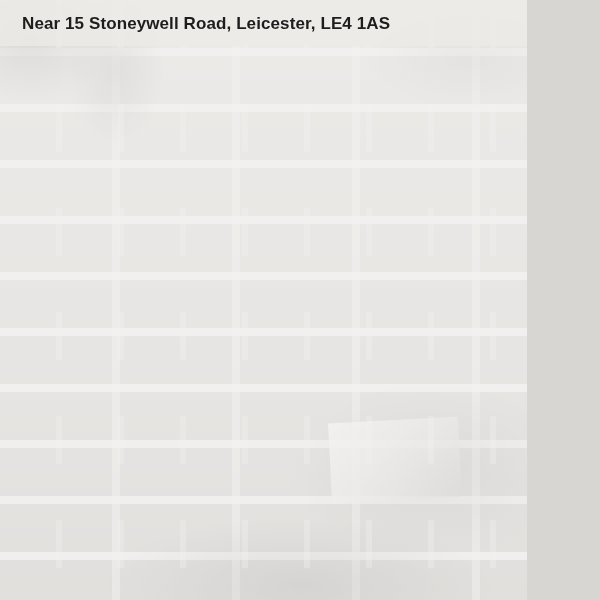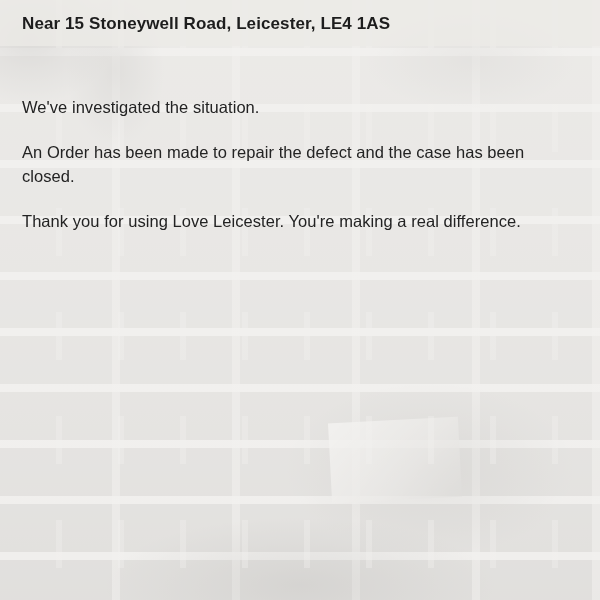--- a/index.html
+++ b/index.html
@@ -9,21 +9,21 @@
   body {
     width: 600px;
     height: 600px;
     font-family: "Liberation Sans", sans-serif;
     background: #d8d6d3;
     overflow: hidden;
   }
 
   #card {
     position: relative;
-    width: 600px;
+    width: 527px;
     height: 600px;
     overflow: hidden;
     background: #ded9d4;
   }
 
   
   #photo {
     position: absolute;
     inset: 0;
     background-color: #e2ded9;
@@ -138,19 +138,14 @@
 
   <div id="photo">
     <div id="photo-object"></div>
   </div>
   <div id="wash"></div>
 
   <div id="header">
     <div id="header-title">Near 15 Stoneywell Road, Leicester, LE4 1AS</div>
   </div>
 
-  <div id="body">
-    <p class="para">We've investigated the situation.</p>
-    <p class="para">An Order has been made to repair the defect and the case has been closed.</p>
-    <p class="para">Thank you for using Love Leicester. You're making a real difference.</p>
-  </div>
 
 </div>
 
 </body></html>

